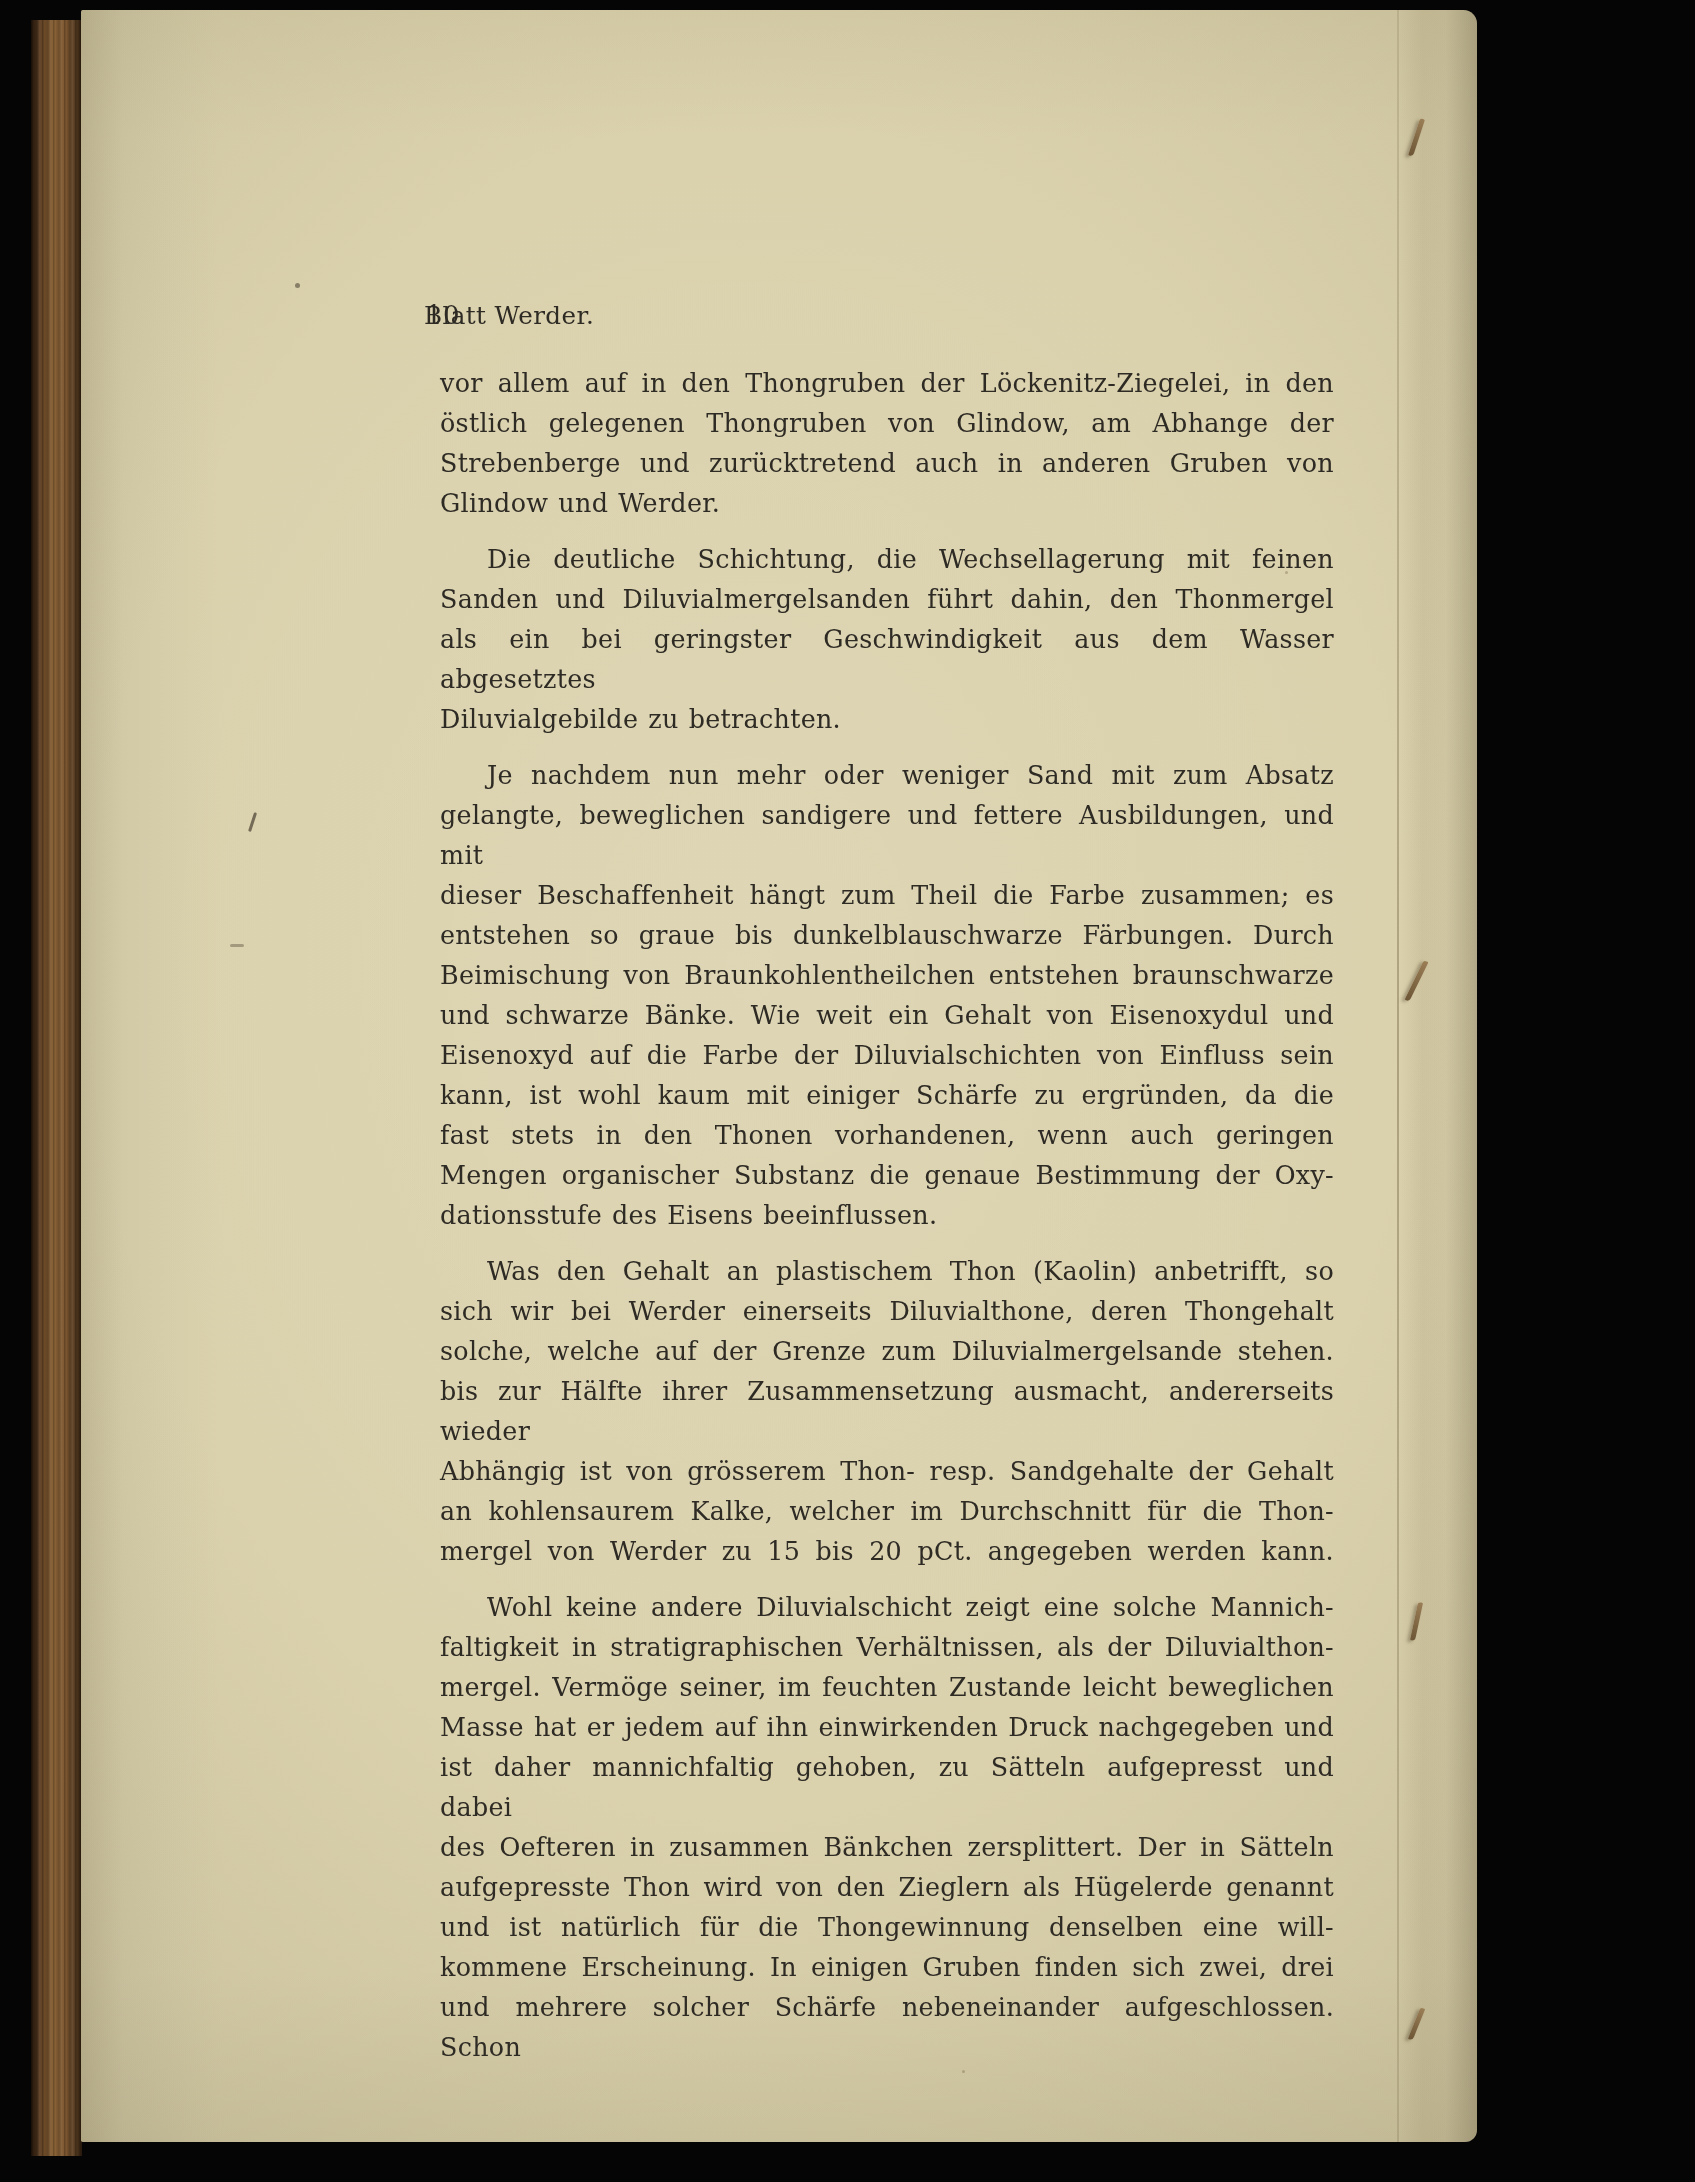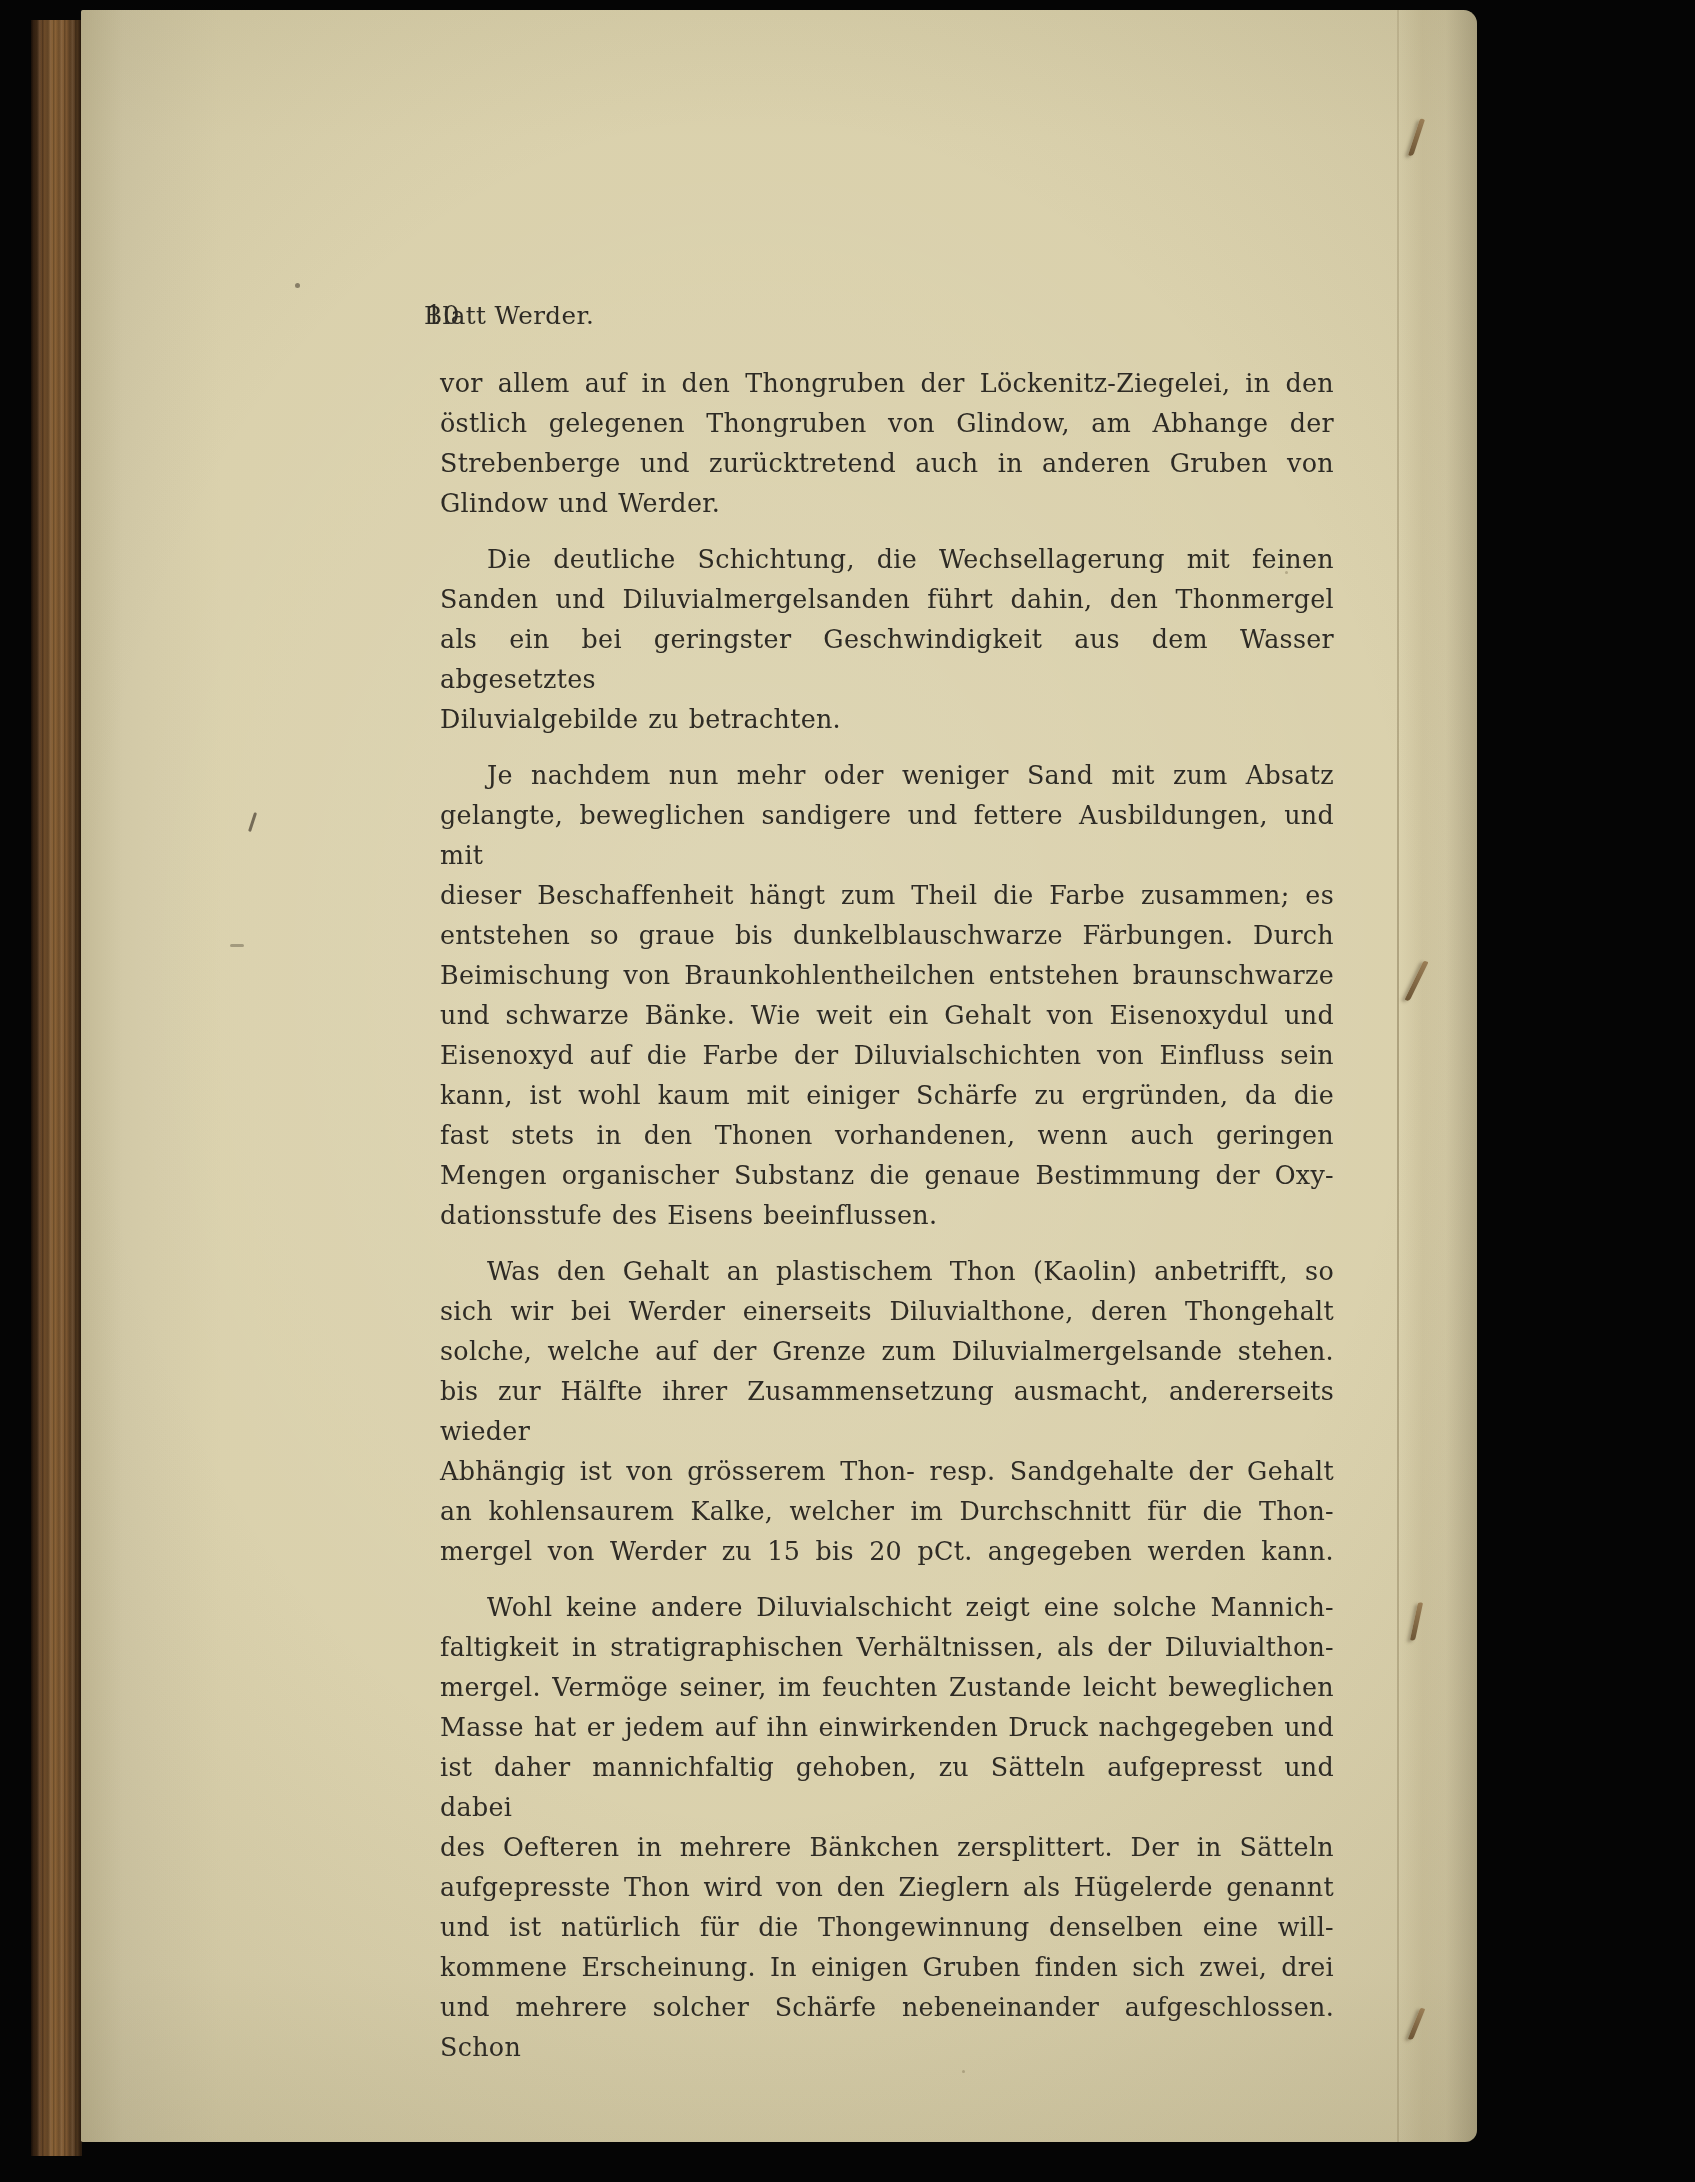--- a/index.html
+++ b/index.html
@@ -192,21 +192,21 @@
             <div class="line">Abhängig ist von grösserem Thon- resp. Sandgehalte der Gehalt</div>
             <div class="line">an kohlensaurem Kalke, welcher im Durchschnitt für die Thon-</div>
             <div class="line">mergel von Werder zu 15 bis 20 pCt. angegeben werden kann.</div>
           </div>
           <div class="paragraph indent">
             <div class="line first">Wohl keine andere Diluvialschicht zeigt eine solche Mannich-</div>
             <div class="line">faltigkeit in stratigraphischen Verhältnissen, als der Diluvialthon-</div>
             <div class="line">mergel. Vermöge seiner, im feuchten Zustande leicht beweglichen</div>
             <div class="line">Masse hat er jedem auf ihn einwirkenden Druck nachgegeben und</div>
             <div class="line">ist daher mannichfaltig gehoben, zu Sätteln aufgepresst und dabei</div>
-            <div class="line">des Oefteren in mehrere Bänkchen zersplittert. Der in Sätteln</div>
+            <div class="line">des Oefteren in zusammen Bänkchen zersplittert. Der in Sätteln</div>
             <div class="line">aufgepresste Thon wird von den Zieglern als Hügelerde genannt</div>
             <div class="line">und ist natürlich für die Thongewinnung denselben eine will-</div>
             <div class="line">kommene Erscheinung. In einigen Gruben finden sich zwei, drei</div>
             <div class="line">und mehrere solcher Schärfe nebeneinander aufgeschlossen. Schon</div>
           </div>
         </div>
     </div>
   </div>
 </div>
 

